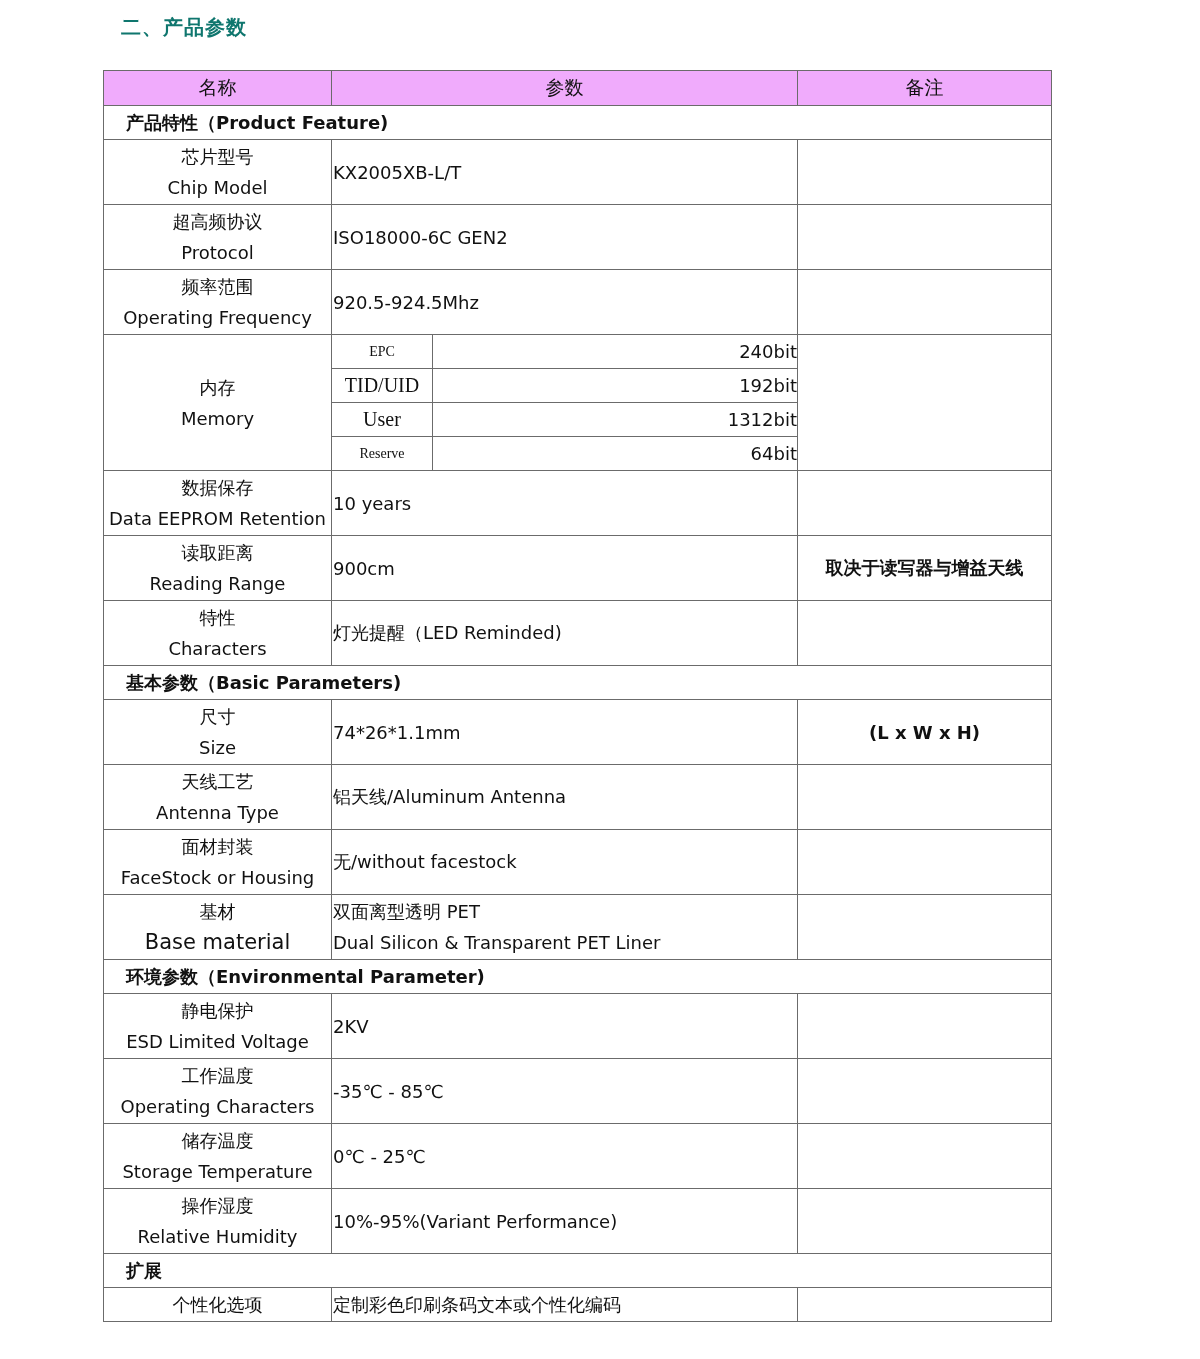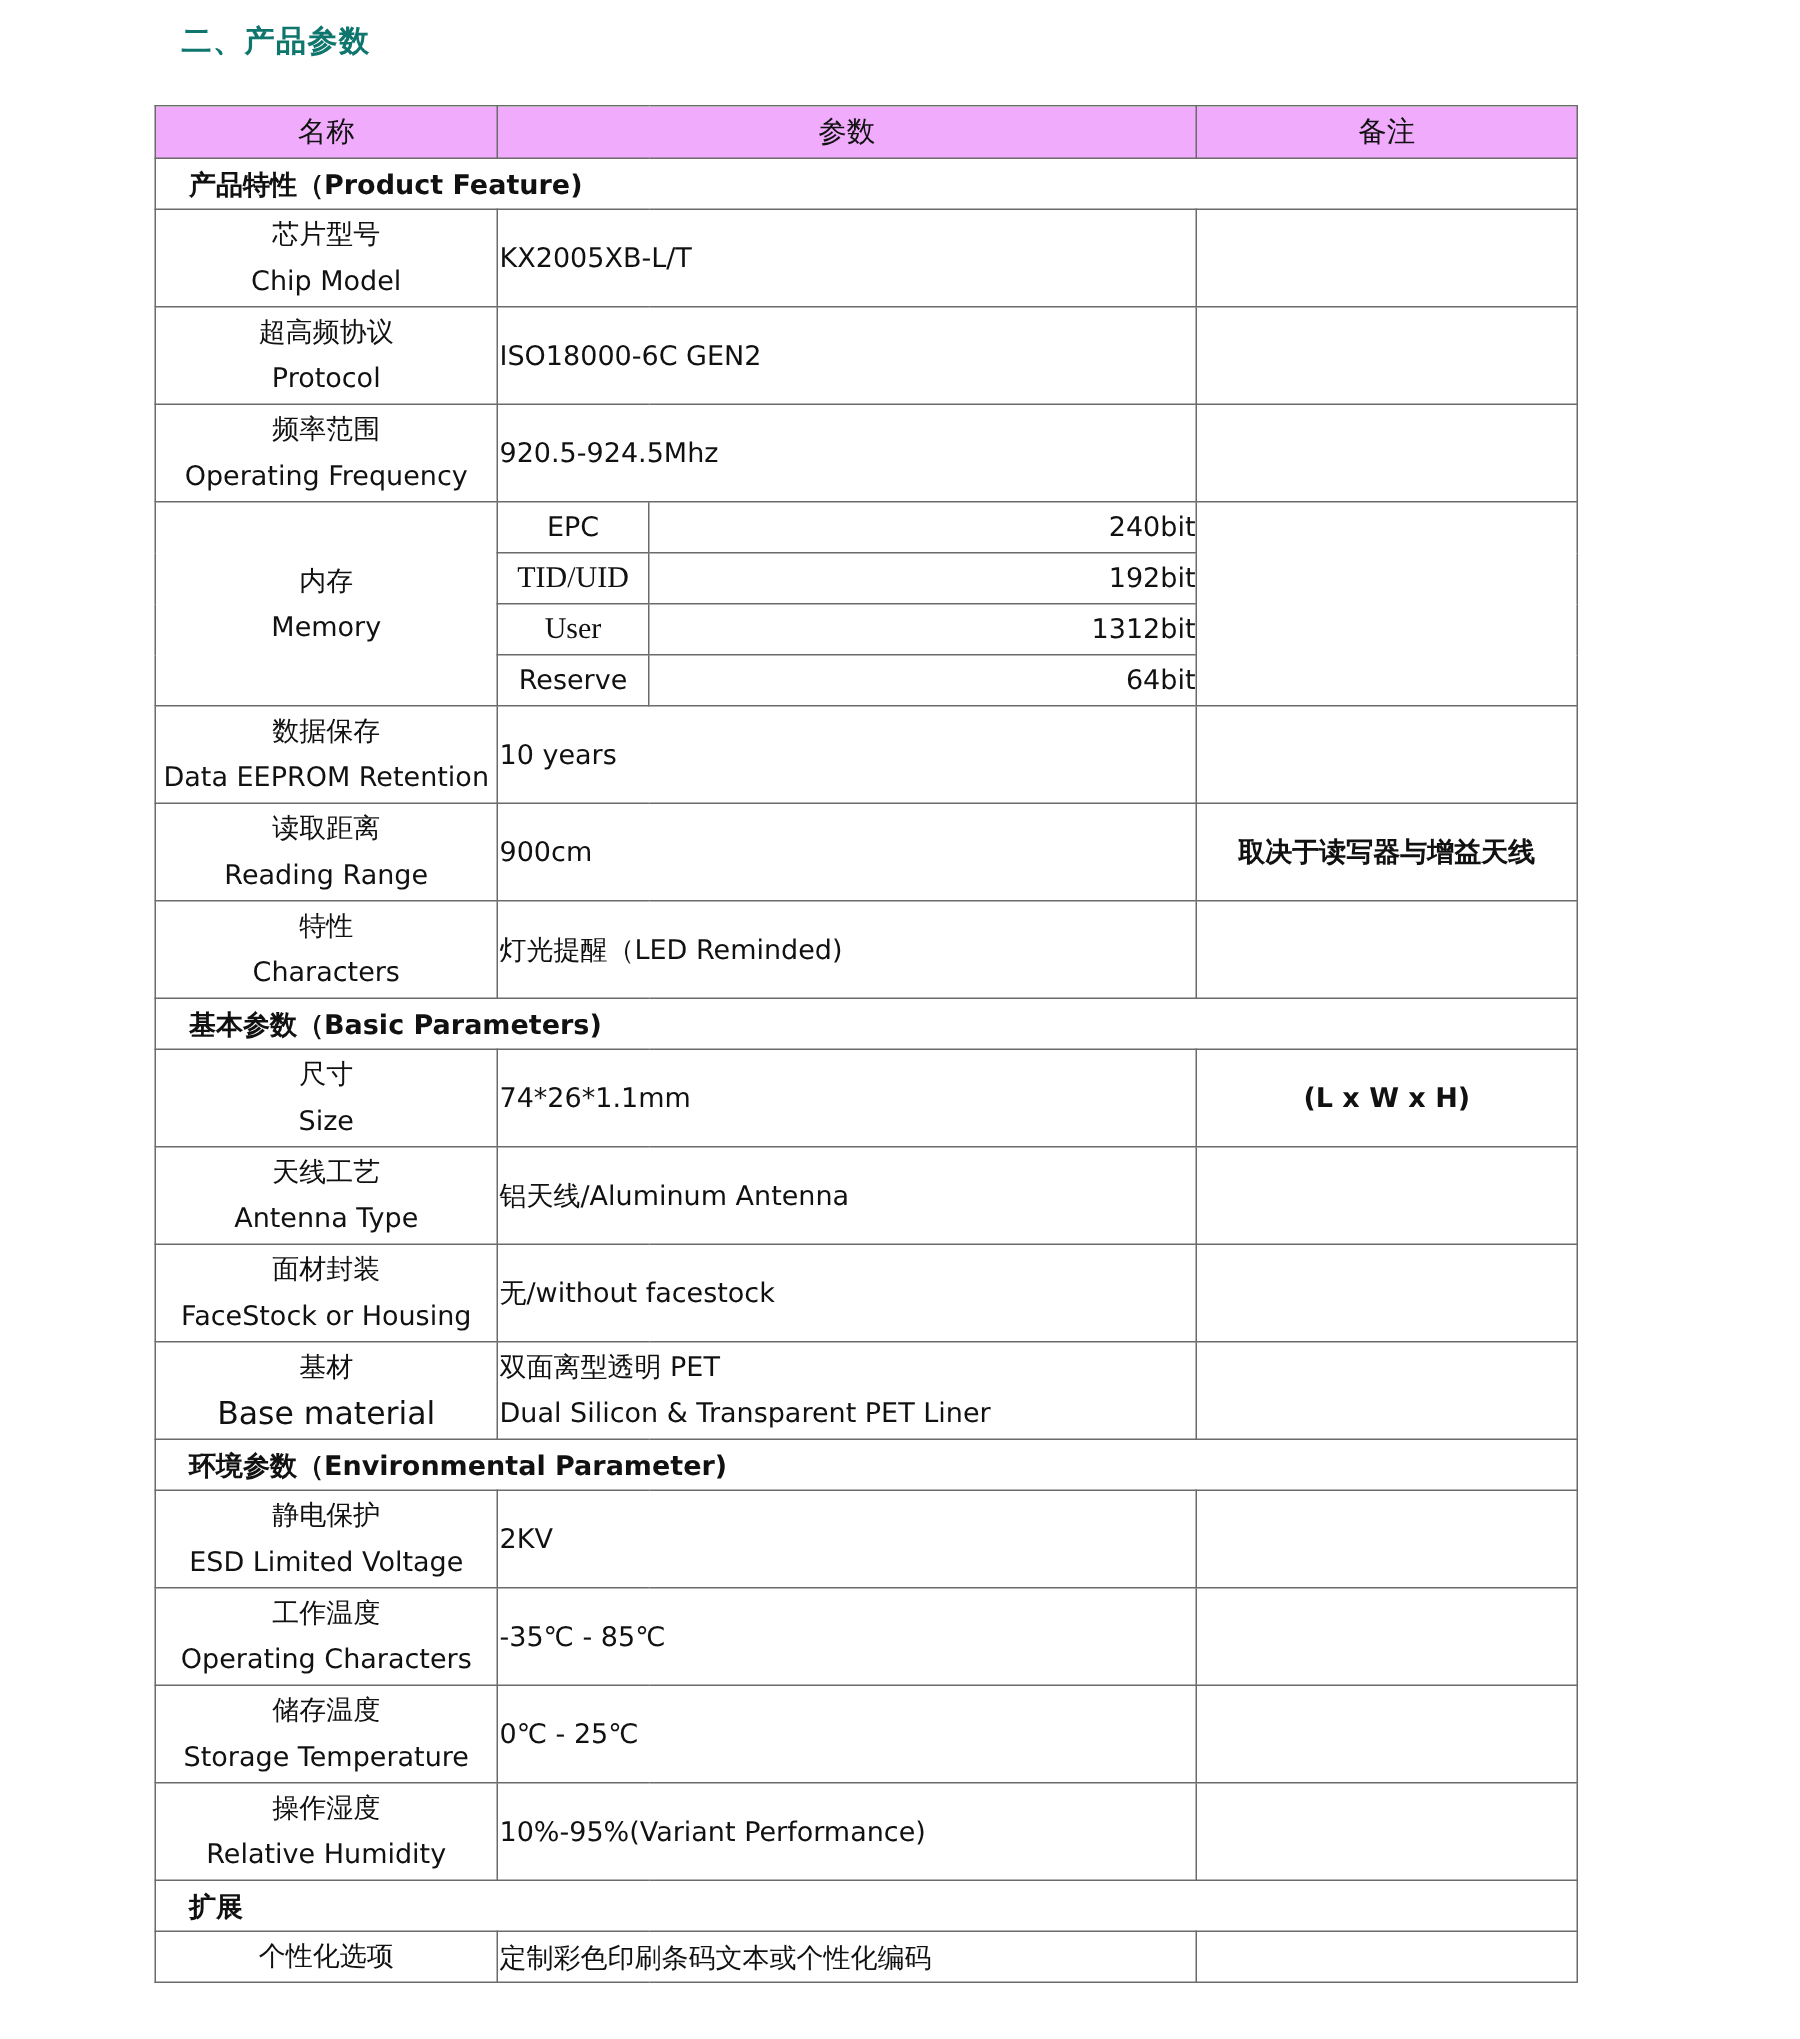--- a/index.html
+++ b/index.html
@@ -9,21 +9,21 @@
   table.spec td, table.spec th { border:1.5px solid #6b6b6b; padding:0; overflow:hidden; white-space:nowrap; }
   table.spec th { background:#f0abfc; font-weight:normal; height:34px; font-size:19px; text-align:center; }
   .sect td { height:33px; font-weight:bold; font-size:18px; padding-left:22px !important; text-align:left;margin-top:44px; }
   .row td { height:64px; }
   .name { text-align:center; line-height:31px; font-size:18px; }
   .name span { display:block; }
   .val { text-align:left; padding-left:1px !important; font-size:18px; }
   .val span { display:block; line-height:31px; }
   .note { text-align:center; font-size:18px;font-weight:bold; }
   .mem td { height:33px; }
-  .mem .mkey { text-align:center; font-size:18px; }
+  .mem .mkey { text-align:center; font-size:14px;font-family:Liberation Serif, serif; }
   .mem .mkey.serif { font-family:"Liberation Serif","DejaVu Serif",serif; font-size:20px; }
   .mem .mval { text-align:right; padding-left:1px !important; }
   .base-en { font-size:21px; }
   .single td { height:33px; }
 </style>
 </head>
 <body>
 
 <div class="title">二、产品参数</div>
 

